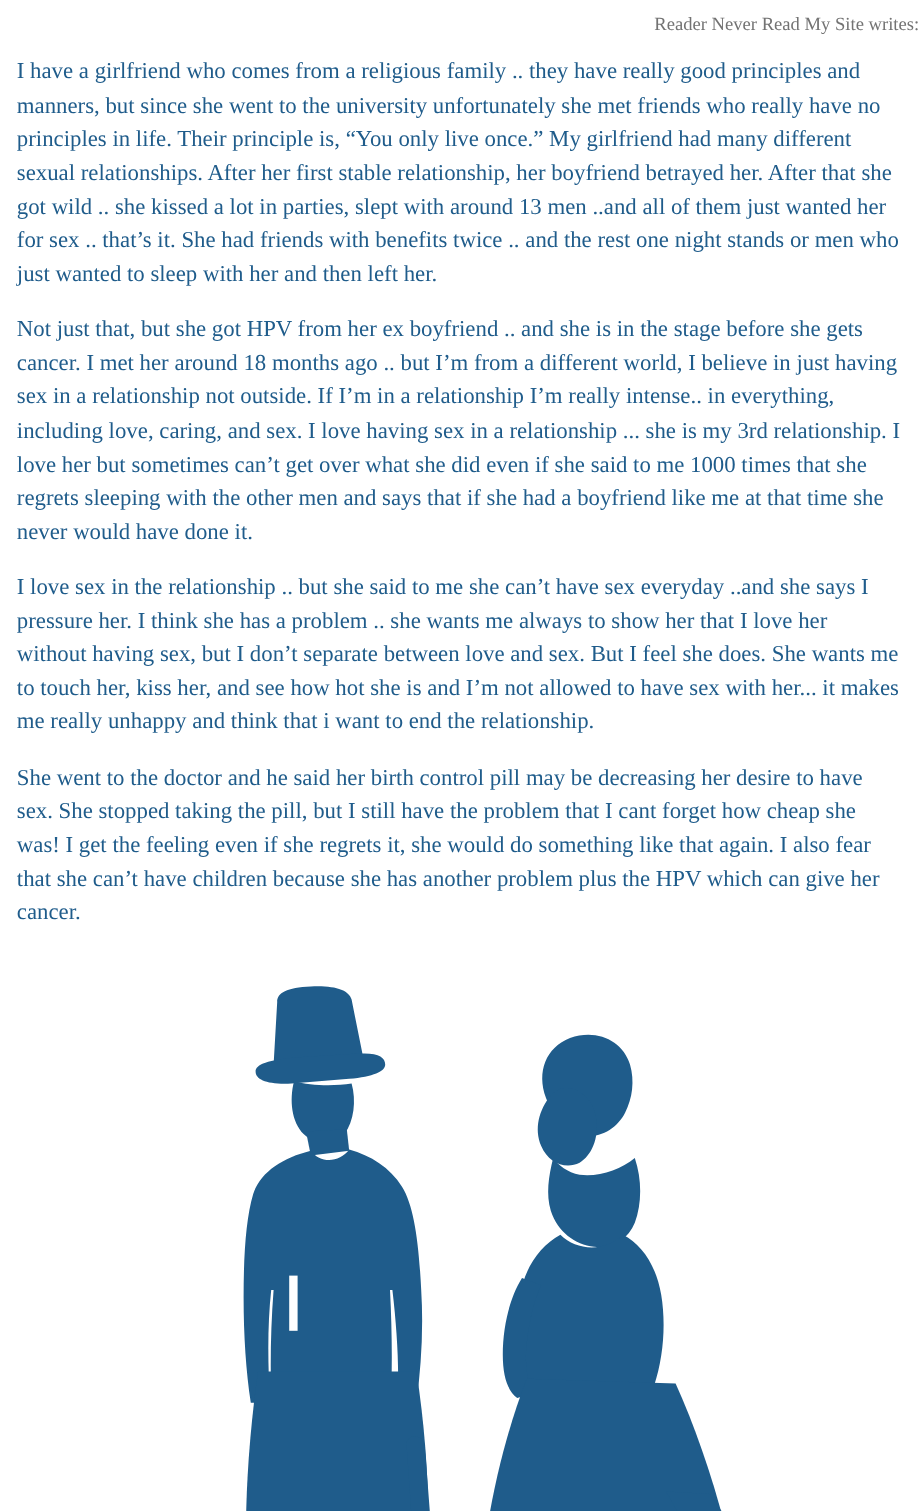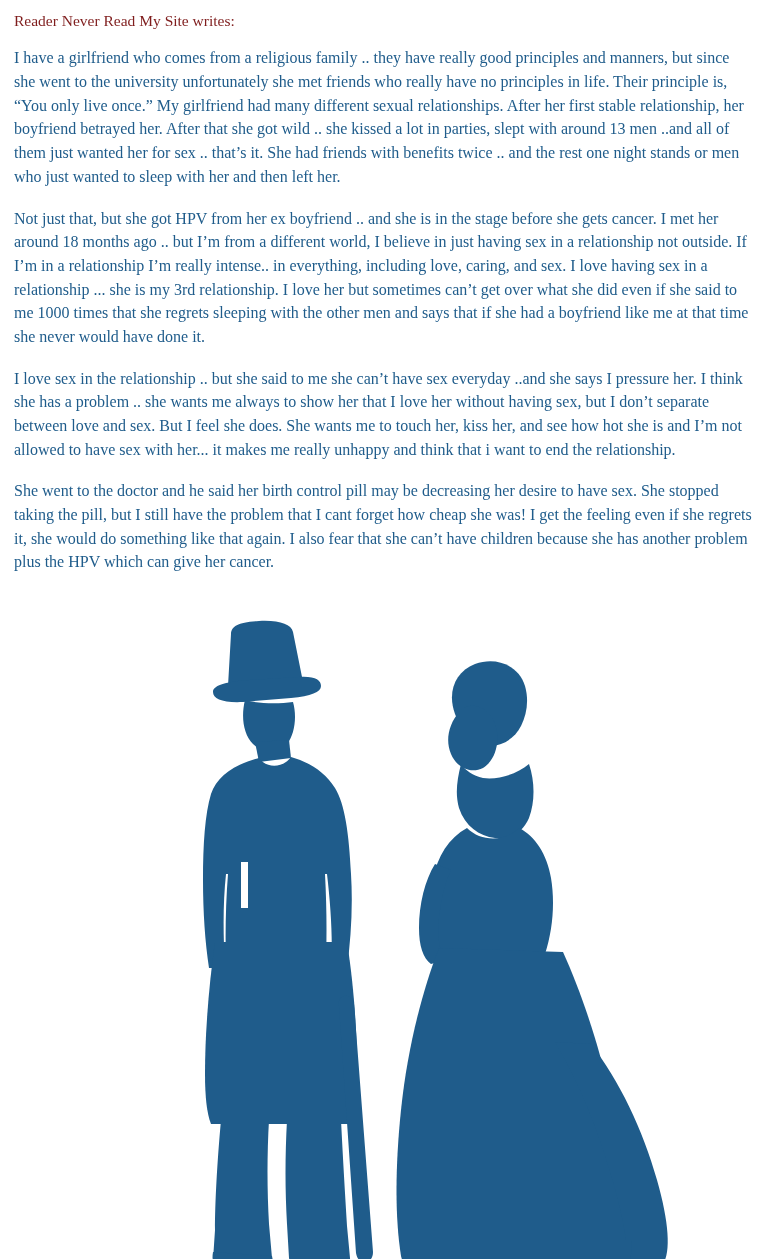--- a/index.html
+++ b/index.html
@@ -12,30 +12,31 @@
     min-height: 1259px;
     font-family: "Liberation Serif", serif;
   }
   .page {
     width: 766px;
     box-sizing: border-box;
     padding: 10px 0 0 0;
     position: relative;
   }
   .intro {
-    color: #7f1d1d;
+    color: #737373;
     font-size: 15.5px;
     line-height: 1.45;
     margin: 0 0 14px 14px;
     font-family: "Liberation Serif", serif;
+    text-align: right;
   }
   .body-text {
     margin: 0 14px 18px 14px;
     color: #1f5c8b;
-    font-size: 16px;
+    font-size: 19px;
     line-height: 1.48;
     font-family: "Liberation Serif", serif;
     text-align: left;
   }
   .body-text:last-of-type {
     margin-bottom: 38px;
   }
   .illustration-wrap {
     width: 766px;
     display: block;

